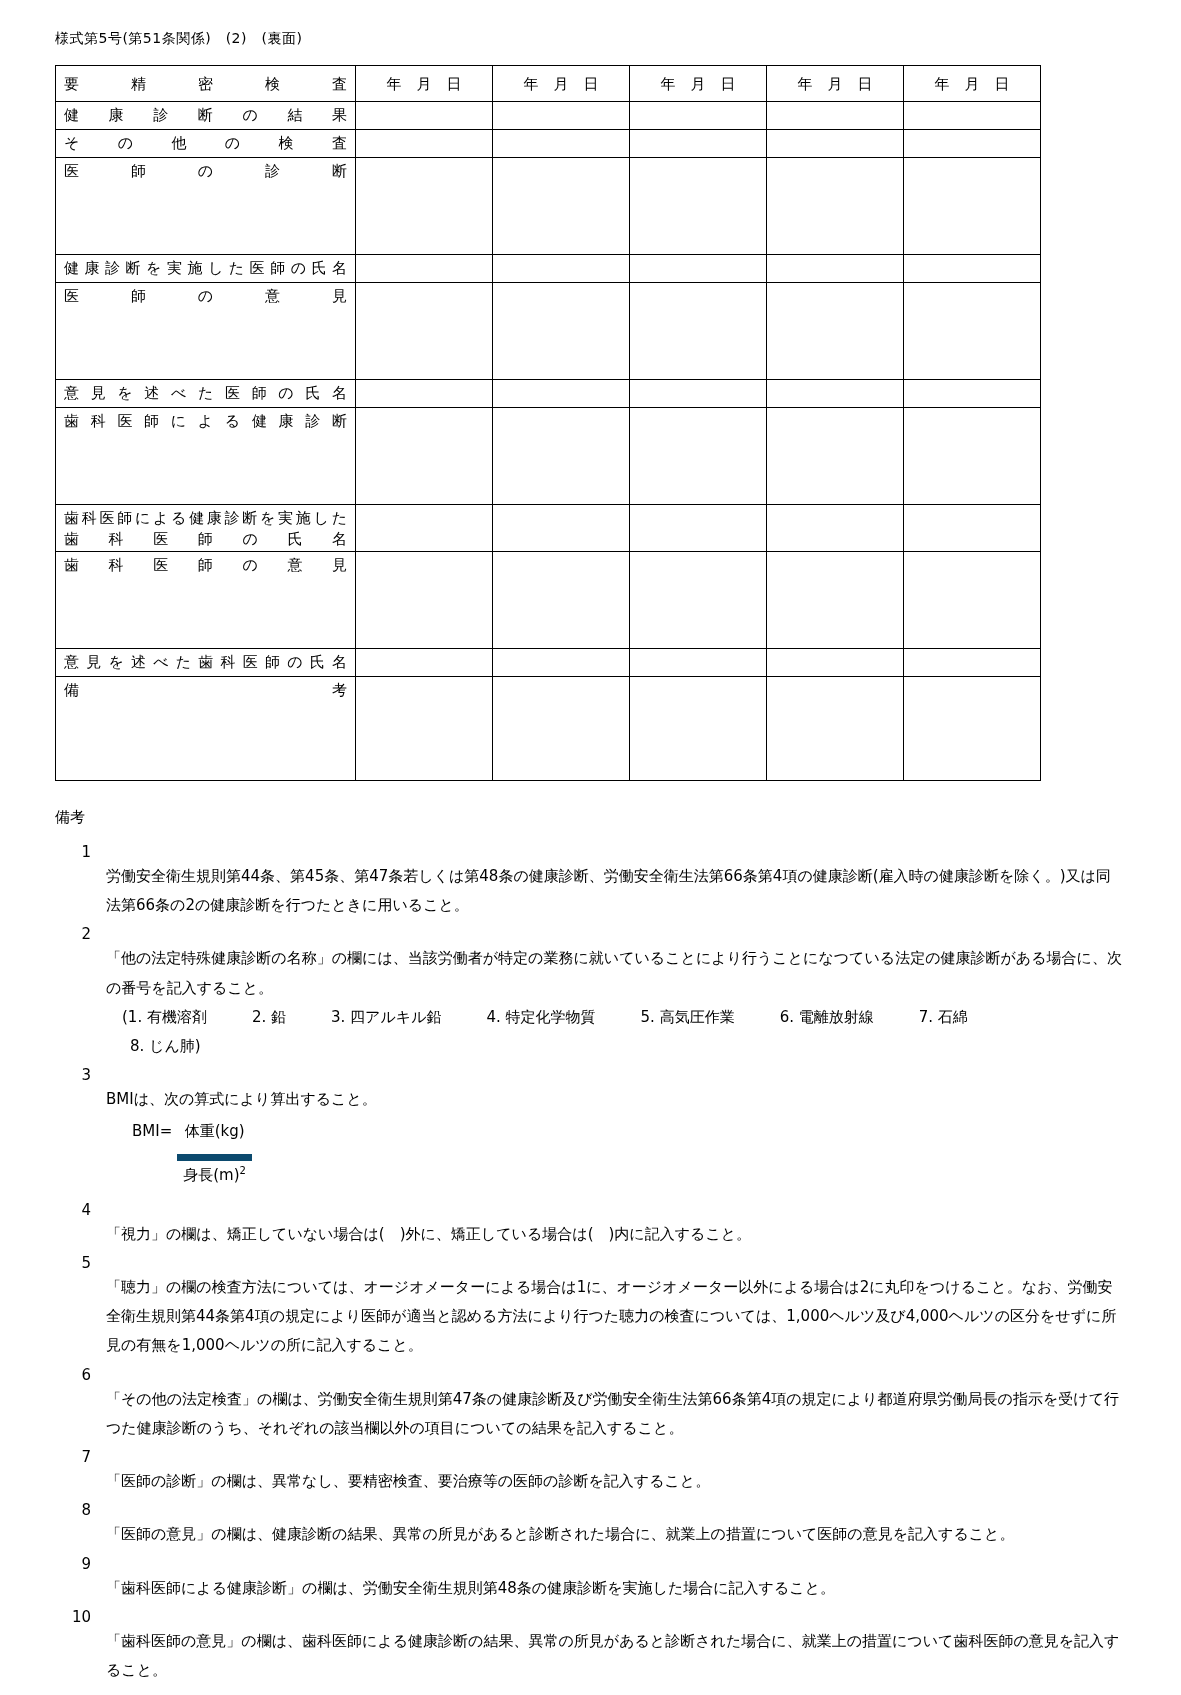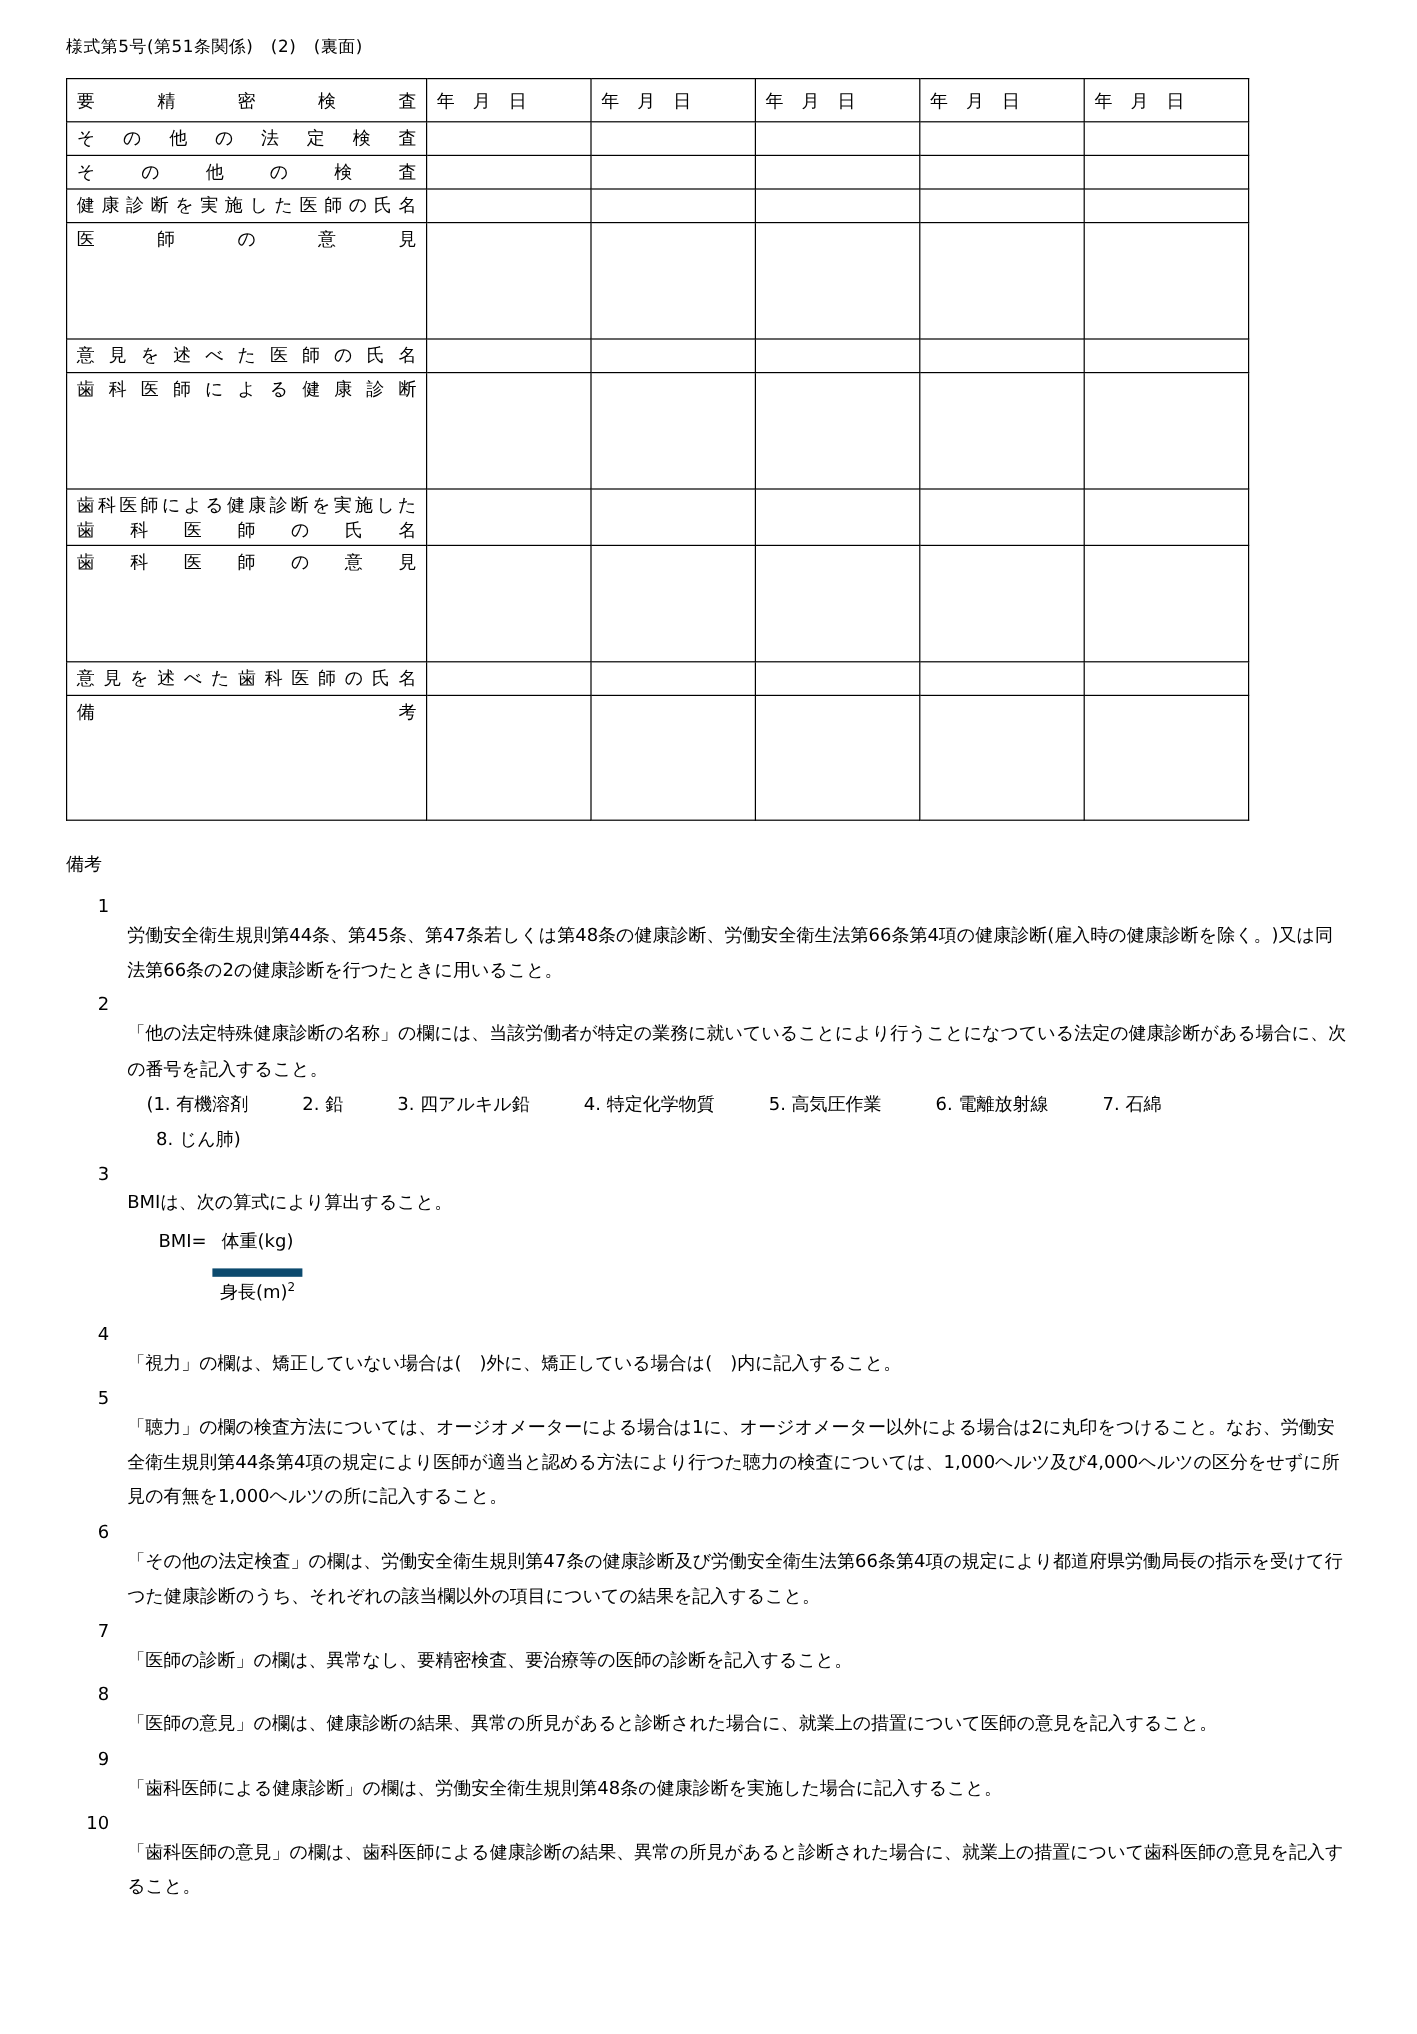--- a/index.html
+++ b/index.html
@@ -24,21 +24,21 @@
     line-height: 1.38;
     overflow: hidden;
   }
   tr.h36  { height: 36px; }
   tr.h28  { height: 28px; }
   tr.h97  { height: 97px; }
   tr.h46  { height: 46px; }
   tr.h104 { height: 104px; }
   tr.h36 td { padding-top: 8px; }
   .jl { text-align: justify; text-align-last: justify; }
-  .dh { }
+  .dh { text-align: center; }
 
   .remarks { margin-top: 22px; font-size: 15px; }
   .remarks-title { margin-bottom: 6px; line-height: 1.9; }
   .notes { padding-left: 12px; padding-right: 4px; }
   .note { display: flex; line-height: 1.95; }
   .note-num { flex: 0 0 24px; text-align: right; margin-right: 15px; }
   .note-text { flex: 1; margin-top: 24px; }
   .opt1 { padding-left: 16px; }
   .opt2 { padding-left: 24px; }
 
@@ -82,40 +82,50 @@
         <td>
             <div class="dh">年　月　日</div>
           </td>
         <td>
             <div class="dh">年　月　日</div>
           </td>
       </tr>
 
       <tr class="h28">
         <td>
-            <div class="jl">その他の法定検査</div>
+            <div class="jl">健康診断の結果</div>
           </td>
       <td></td>
           <td></td>
           <td></td>
           <td></td>
           <td></td>
         </tr>
 
       <tr class="h28">
         <td>
             <div class="jl">その他の検査</div>
           </td>
       <td></td>
           <td></td>
           <td></td>
           <td></td>
           <td></td>
         </tr>
 
+      <tr class="h97">
+        <td>
+            <div class="jl">医師の診断</div>
+          </td>
+      <td></td>
+          <td></td>
+          <td></td>
+          <td></td>
+          <td></td>
+        </tr>
 
       <tr class="h28">
         <td>
             <div class="jl">健康診断を実施した医師の氏名</div>
           </td>
       <td></td>
           <td></td>
           <td></td>
           <td></td>
           <td></td>

